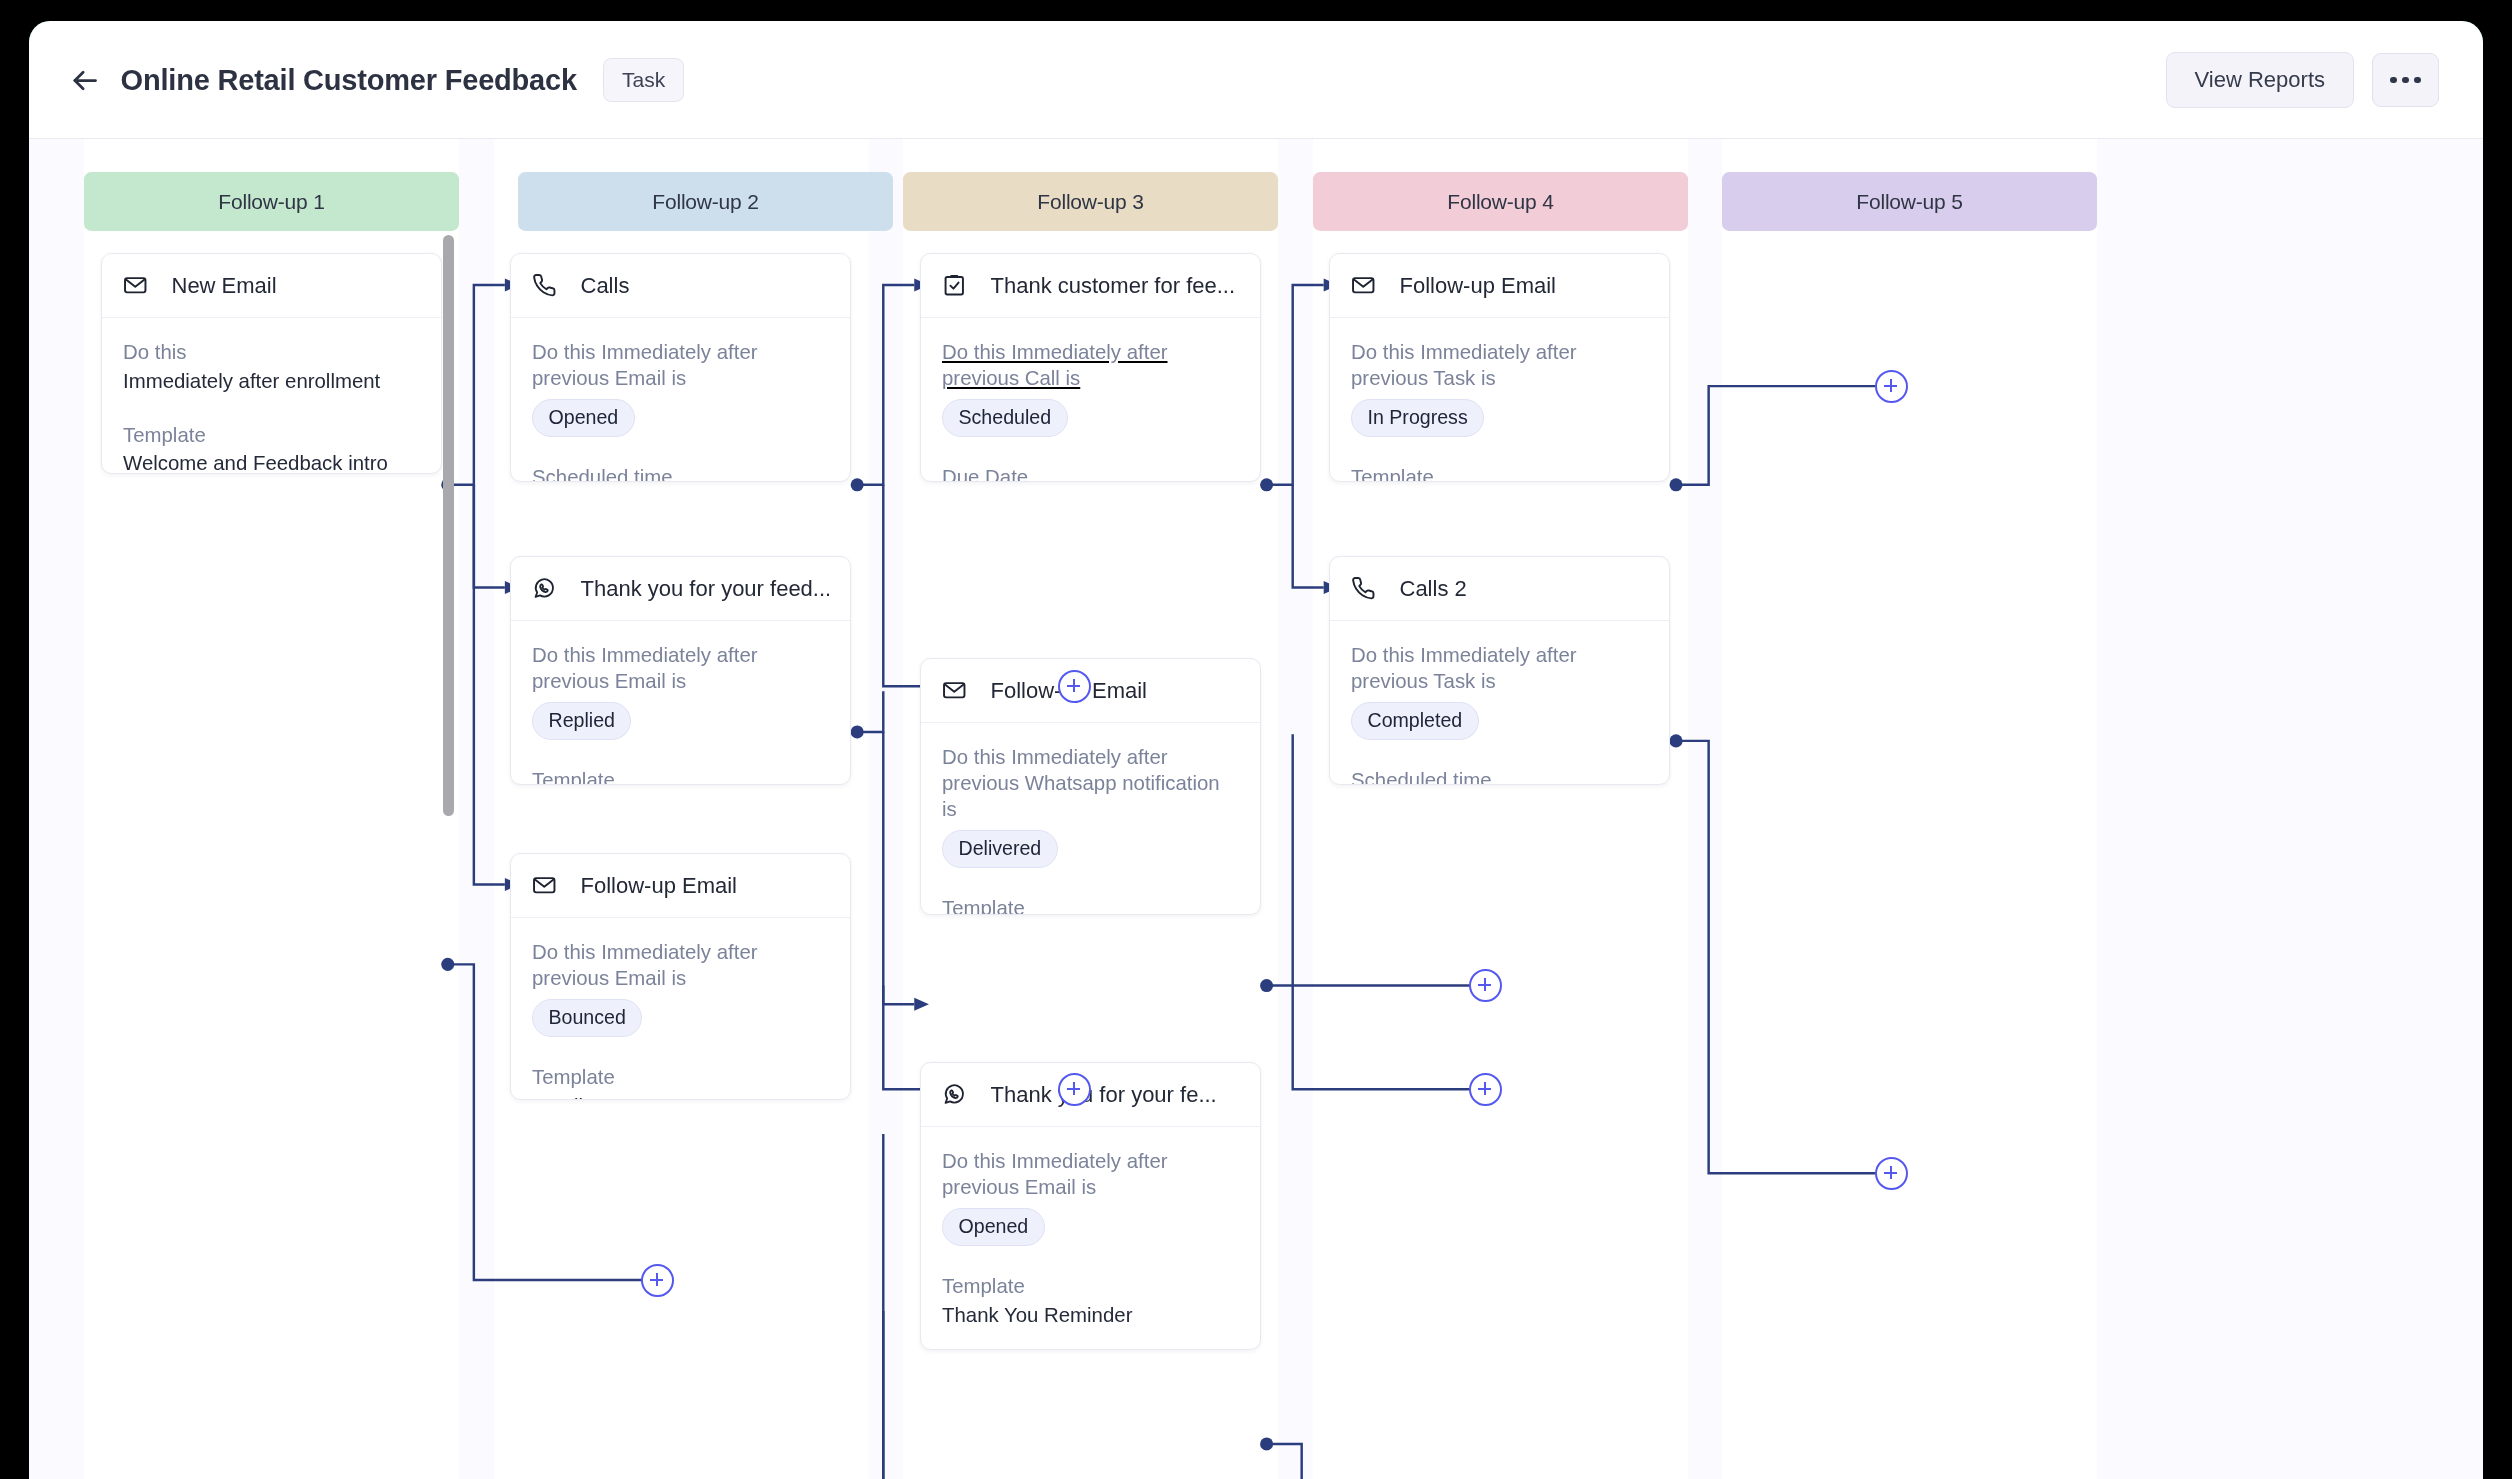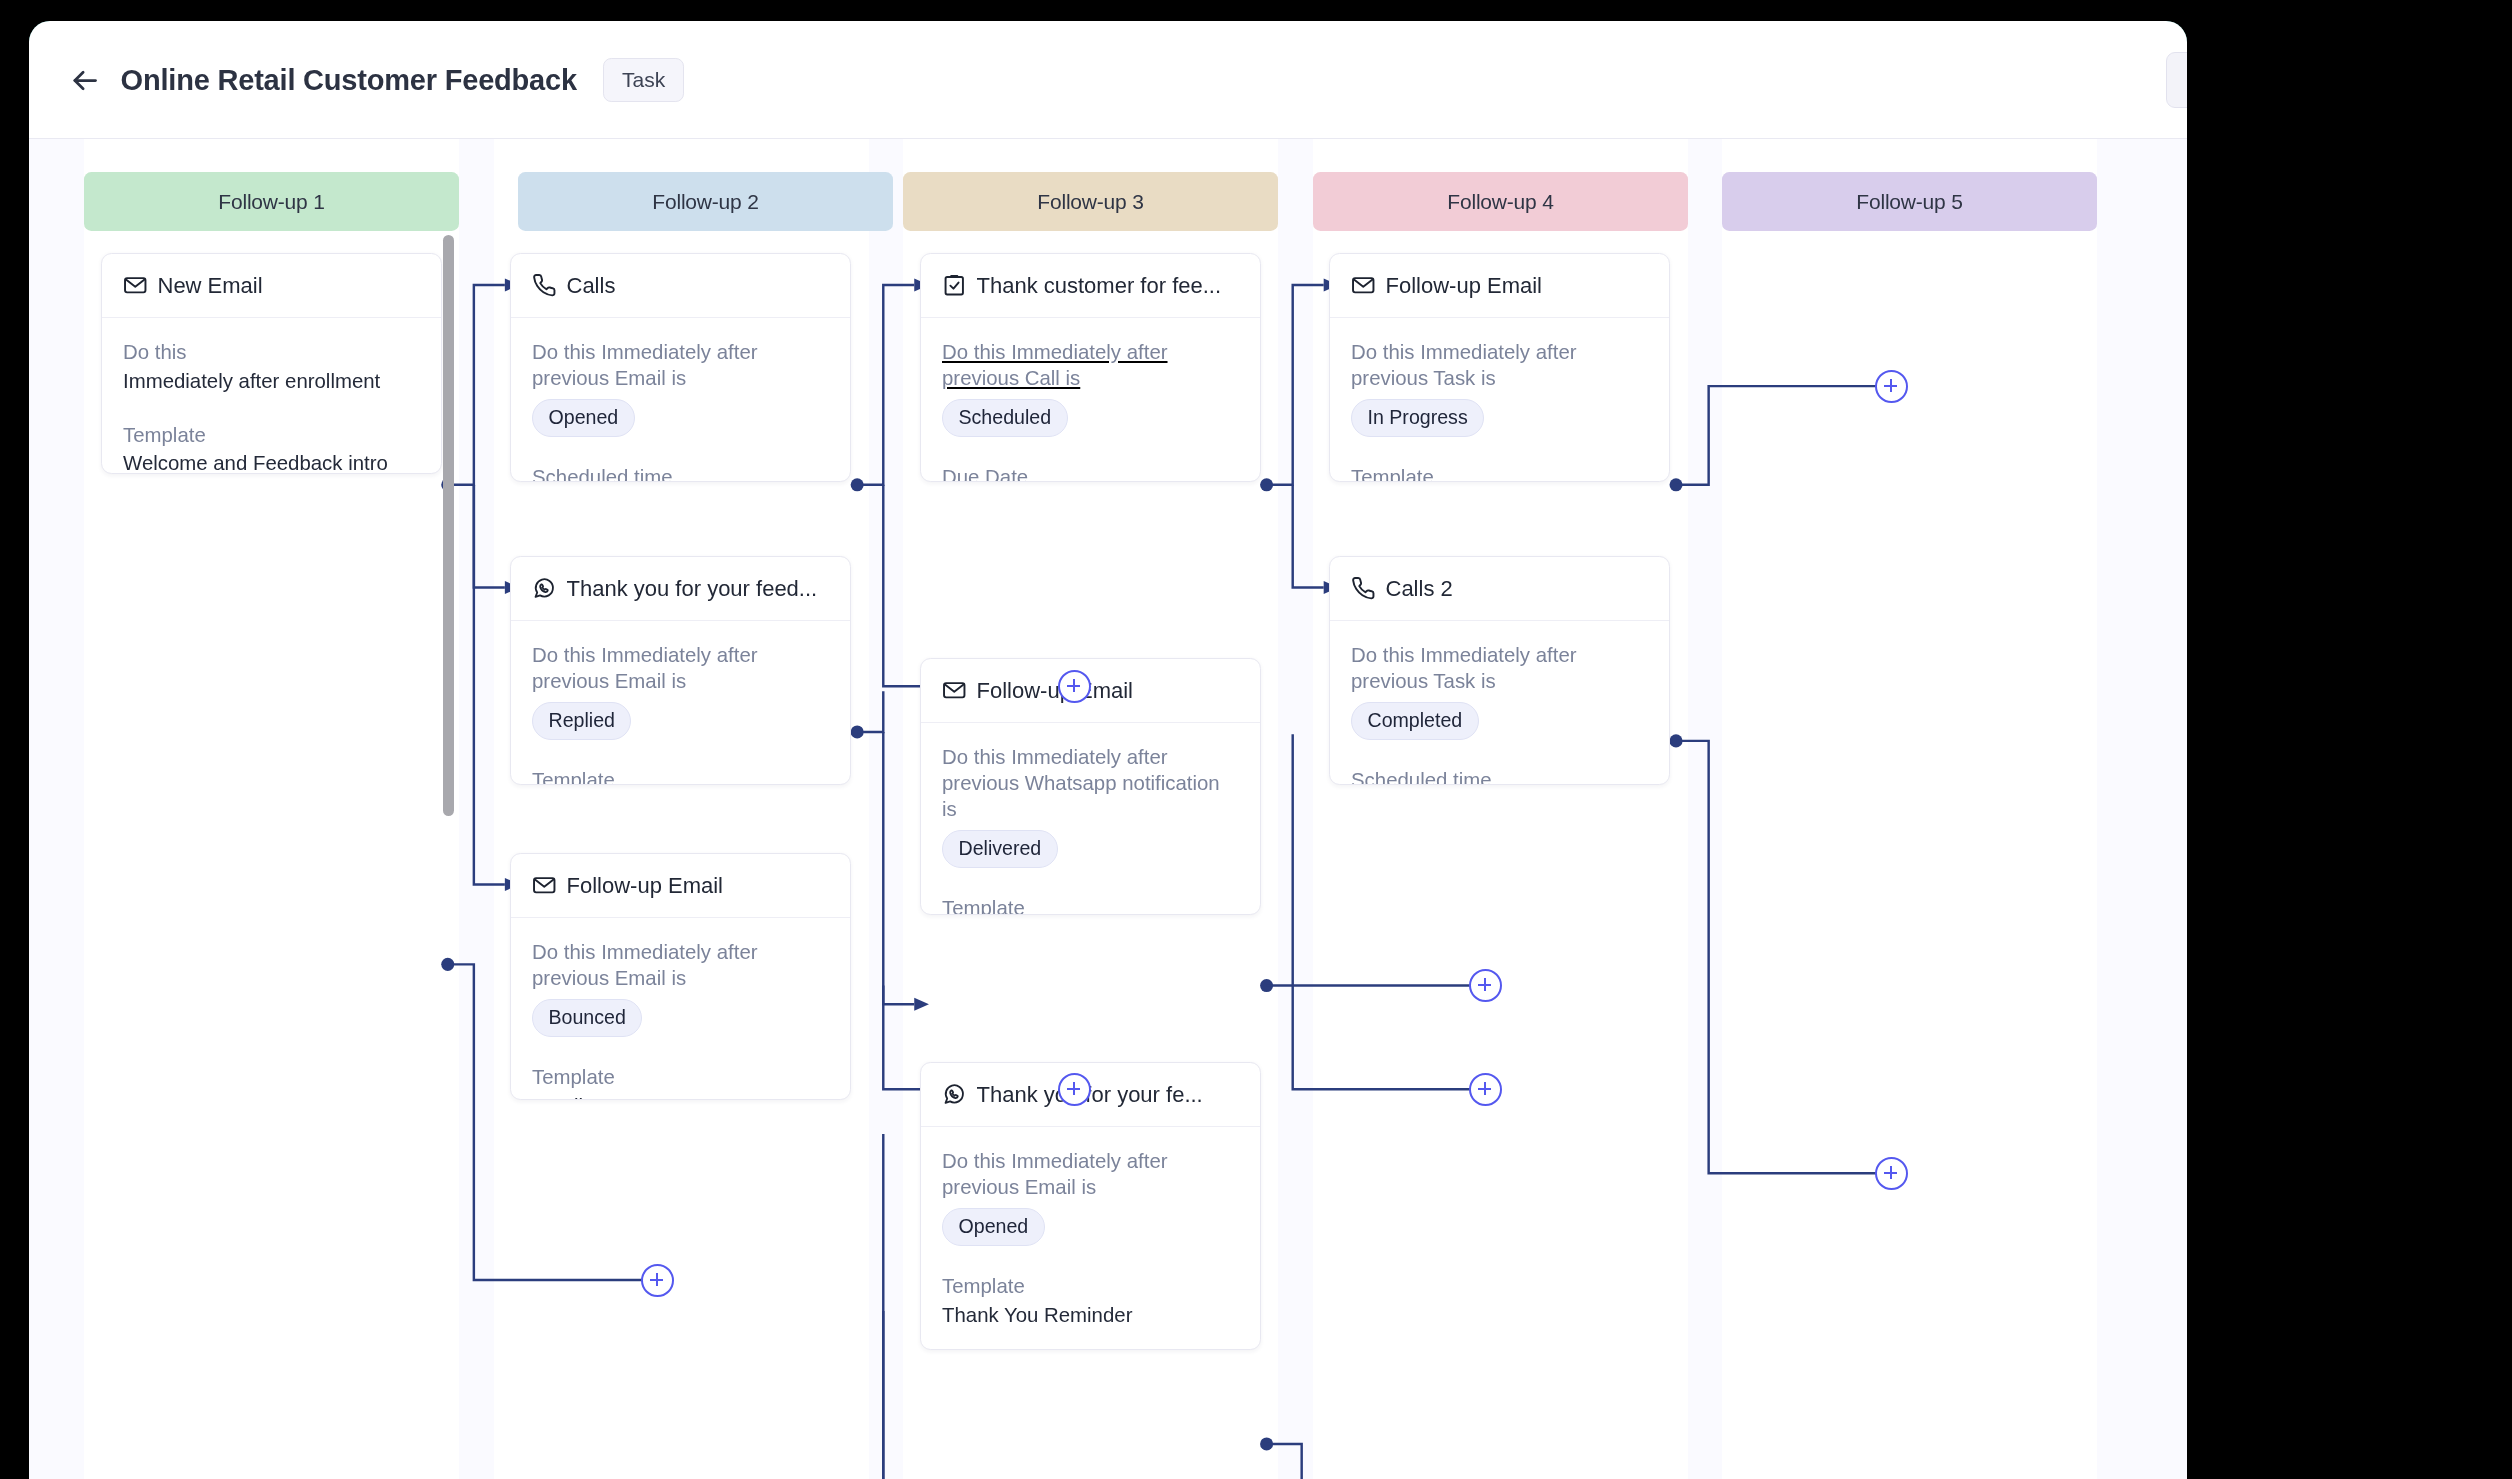--- a/index.html
+++ b/index.html
@@ -9,21 +9,21 @@
     height: 1480px;
     background: #000000;
     font-family: "Liberation Sans", sans-serif;
     overflow: hidden;
   }
 
   #app-window {
     position: absolute;
     left: 29px;
     top: 21px;
-    width: 2158px;
+    width: 2454px;
     height: 1458px;
     background: #0f766e;
     border-radius: 21px 21px 0 0;
     overflow: hidden;
   }
 
   
   #header {
     position: absolute;
     left: 0; top: 0;
@@ -137,21 +137,21 @@
     border-radius: 10.6px;
     box-shadow: 0 1.6px 4.1px rgba(30,35,70,0.055);
     overflow: hidden;
     cursor: pointer;
     z-index: 5;
   }
   .card-head {
     height: 64px;
     display: flex;
     align-items: center;
-    gap: 10px;
+    gap: 24px;
     padding: 0 21px;
     border-bottom: 0.8px solid #eeeef5;
   }
   .card-head .ico {
     width: 24.5px; height: 24.5px;
     flex: 0 0 24.5px;
     display: flex; align-items: center; justify-content: center;
   }
   .card-title {
     font-size: 22px;

